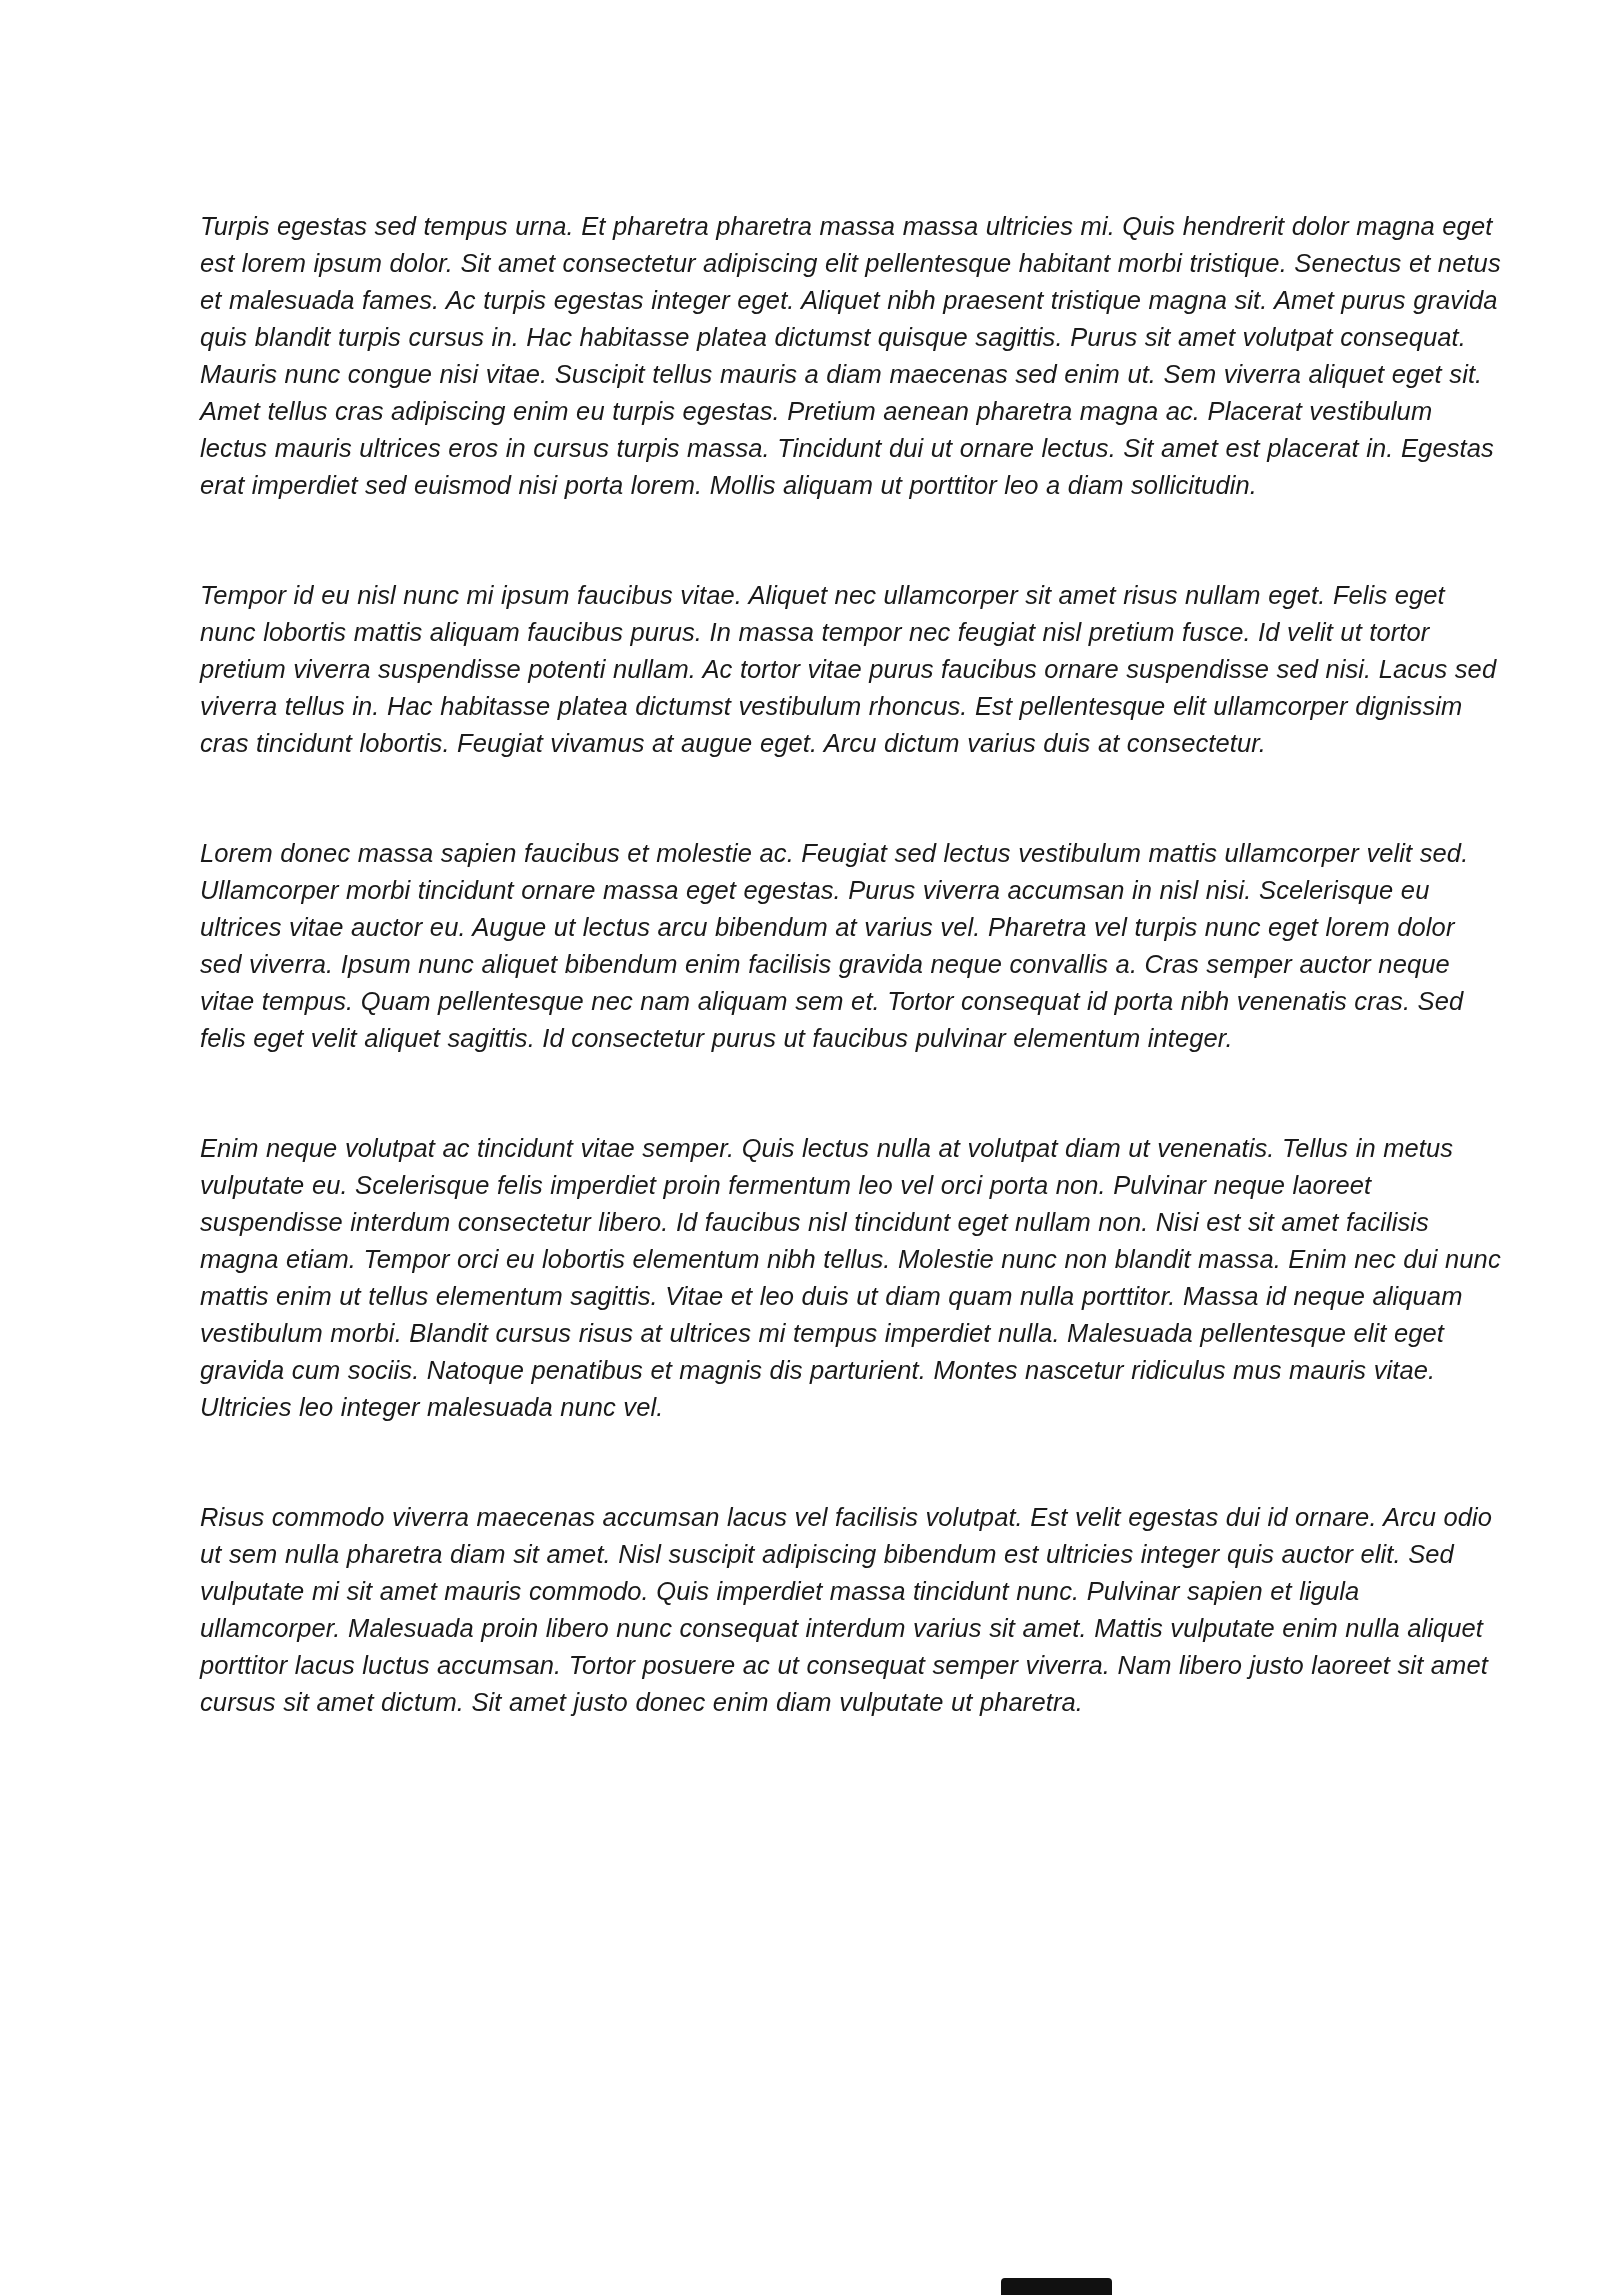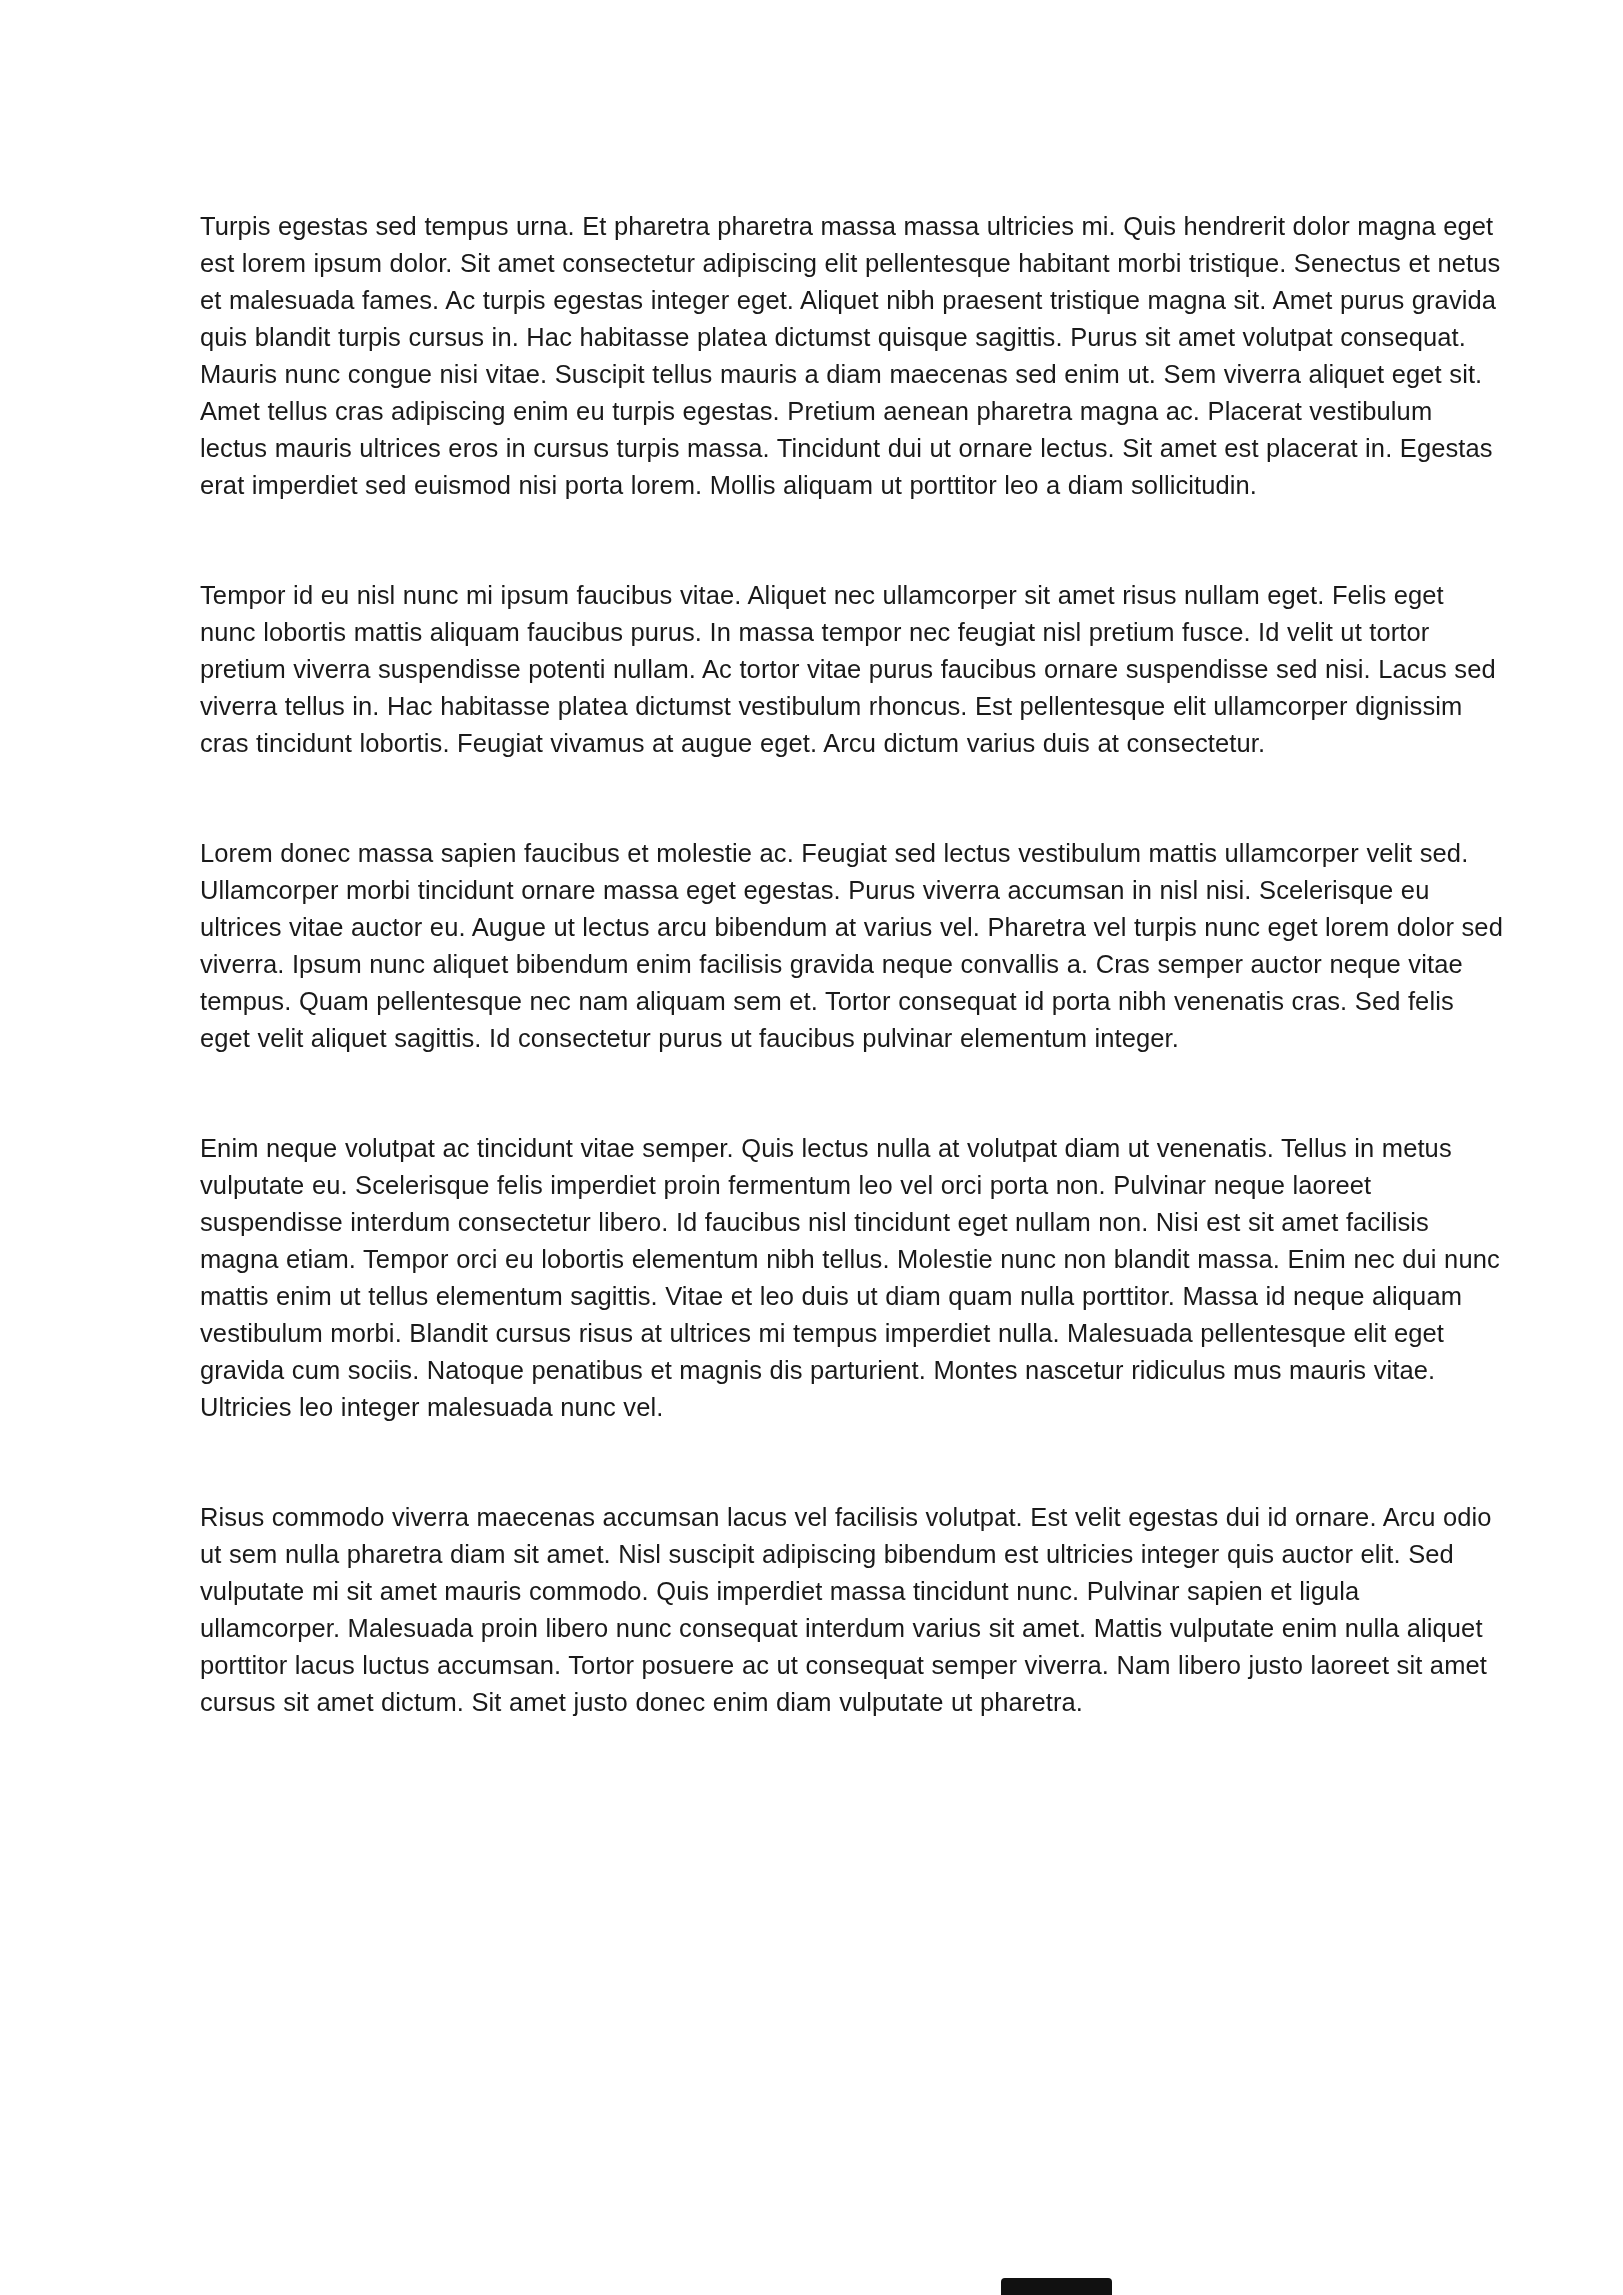--- a/index.html
+++ b/index.html
@@ -16,20 +16,21 @@
   }
   .page {
     position: absolute;
     top: 0;
     left: 0;
     width: 1623px;
     height: 2295px;
     background: #ffffff;
     box-sizing: border-box;
     padding: 208px 120px 0 200px;
+    font-style: italic;
   }
   .doc-paragraph {
     margin: 0 0 73px 0;
     font-size: 25.5px;
     line-height: 37px;
     color: #1a1a1a;
     text-align: left;
     letter-spacing: 0.1px;
     word-spacing: 0.3px;
   }

